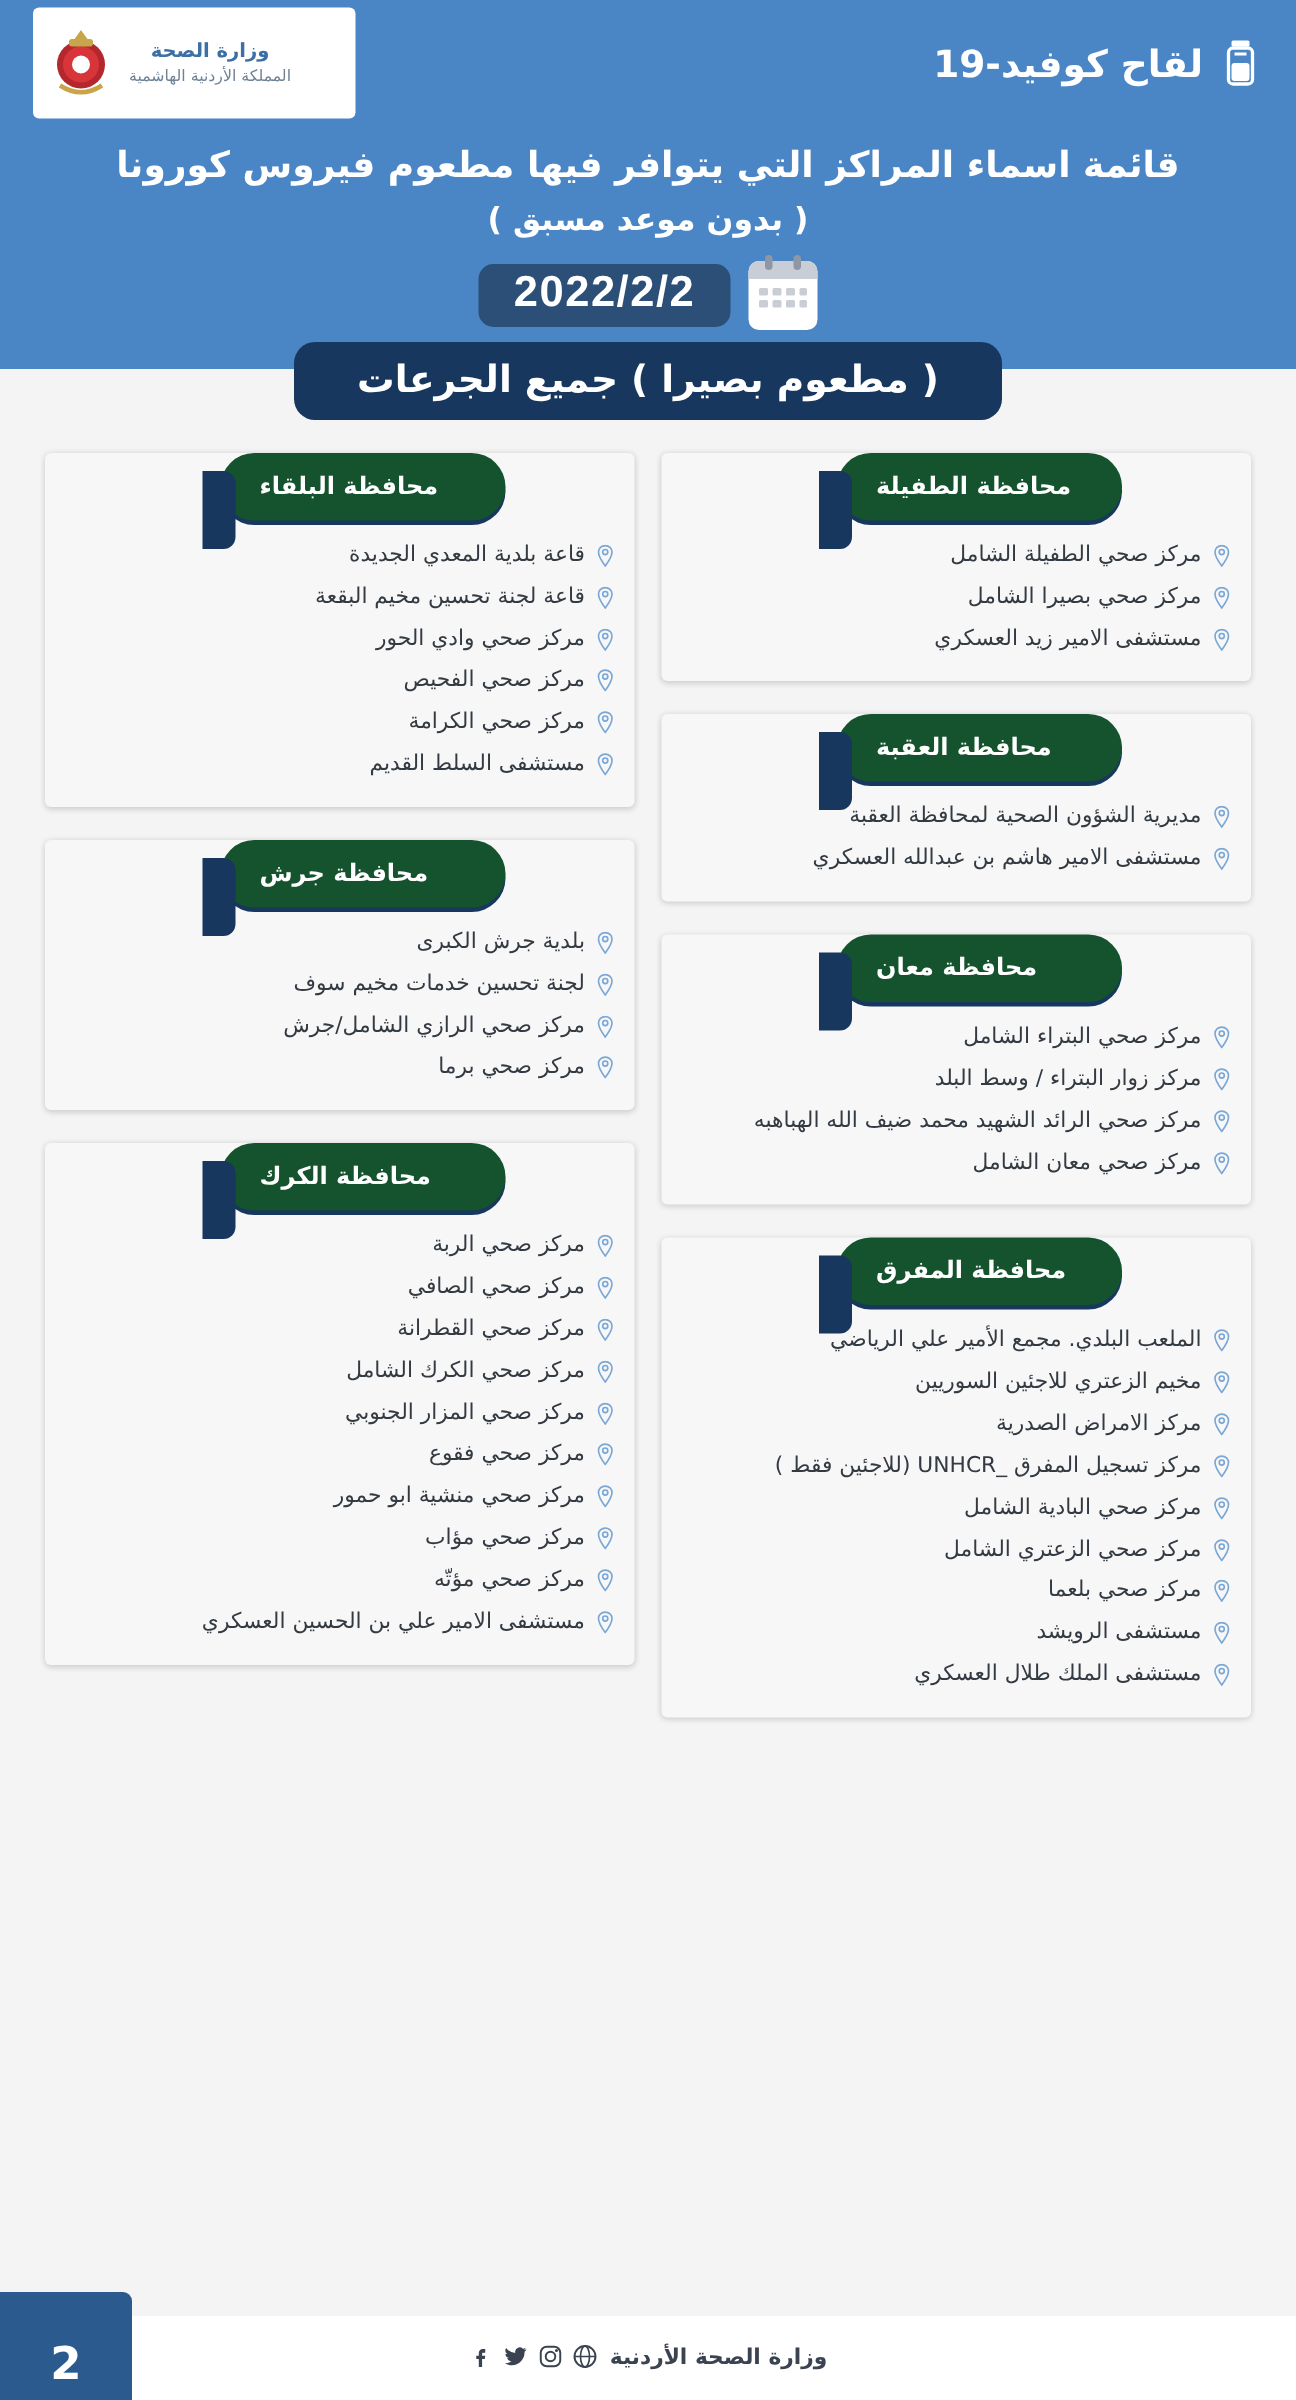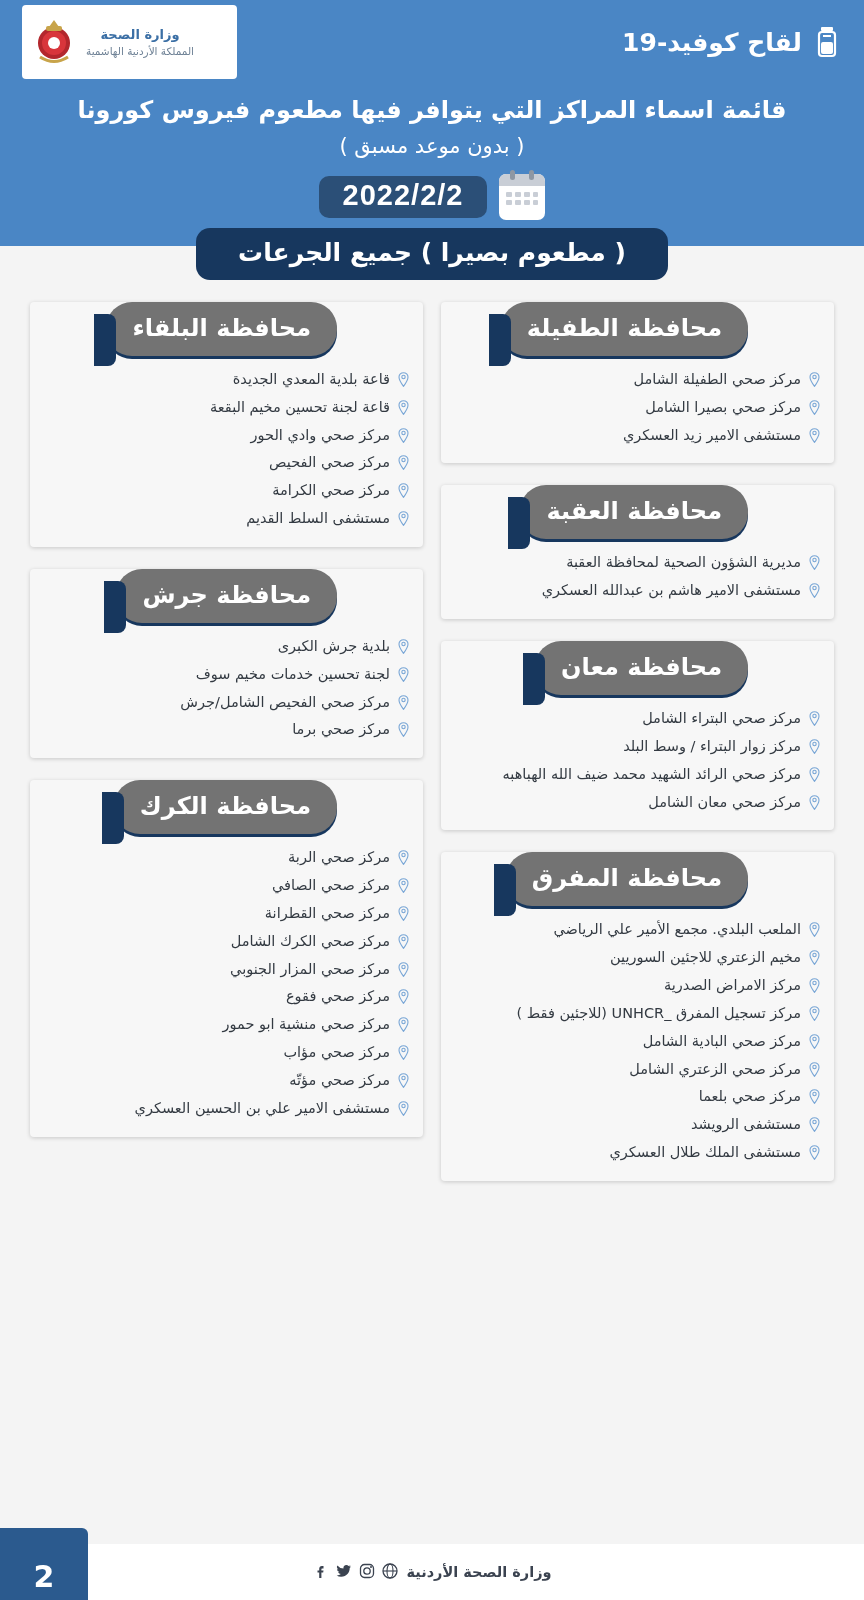--- a/index.html
+++ b/index.html
@@ -72,21 +72,21 @@
     direction: rtl;
   }
   .title-main {
     font-size: 24px;
     font-weight: bold;
     letter-spacing: 0;
     margin-bottom: 10px;
   }
   .title-sub {
     font-size: 21px;
-    font-weight: normal;
+    font-weight: bold;
     margin-bottom: 16px;
   }
   .date-row {
     display: flex;
     align-items: center;
     justify-content: center;
     gap: 12px;
   }
   .cal-icon {
     width: 46px; height: 46px;
@@ -161,32 +161,32 @@
     padding: 0 0 14px 0;
   }
   .card-head {
     position: relative;
     margin: -10px 0 0 0;
     display: flex;
     justify-content: flex-start;
   }
   .gov-tab {
     position: relative;
-    background: #737373;
+    background: #14532d;
     color: #ffffff;
-    font-size: 24px;
+    font-size: 16px;
     font-weight: bold;
     padding: 12px 26px 14px 26px;
     border-radius: 26px;
     margin-right: 86px;
     margin-top: 10px;
     margin-bottom: 8px;
     box-shadow: 0 3px 0 #17375e;
     min-width: 190px;
-    text-align: right;
+    text-align: left;
     z-index: 2;
   }
   .gov-tab::after {
     content: "";
     position: absolute;
     left: -12px;
     top: 12px;
     width: 22px;
     height: 52px;
     background: #17375e;
@@ -527,21 +527,21 @@
                 <path d="M5.5 0.7C3 0.7 1 2.6 1 5c0 3.3 4.5 9.3 4.5 9.3S10 8.3 10 5c0-2.4-2-4.3-4.5-4.3z" fill="none" stroke="#7aa7d6" stroke-width="1.1"></path>
                 <circle cx="5.5" cy="5" r="1.7" fill="none" stroke="#7aa7d6" stroke-width="1.1"></circle>
               </svg>
               <span class="txt">لجنة تحسين خدمات مخيم سوف</span>
             </li>
             <li>
               <svg class="pin" viewBox="0 0 11 15">
                 <path d="M5.5 0.7C3 0.7 1 2.6 1 5c0 3.3 4.5 9.3 4.5 9.3S10 8.3 10 5c0-2.4-2-4.3-4.5-4.3z" fill="none" stroke="#7aa7d6" stroke-width="1.1"></path>
                 <circle cx="5.5" cy="5" r="1.7" fill="none" stroke="#7aa7d6" stroke-width="1.1"></circle>
               </svg>
-              <span class="txt">مركز صحي الفحيص الشامل/جرش</span>
+              <span class="txt">مركز صحي الرازي الشامل/جرش</span>
             </li>
             <li>
               <svg class="pin" viewBox="0 0 11 15">
                 <path d="M5.5 0.7C3 0.7 1 2.6 1 5c0 3.3 4.5 9.3 4.5 9.3S10 8.3 10 5c0-2.4-2-4.3-4.5-4.3z" fill="none" stroke="#7aa7d6" stroke-width="1.1"></path>
                 <circle cx="5.5" cy="5" r="1.7" fill="none" stroke="#7aa7d6" stroke-width="1.1"></circle>
               </svg>
               <span class="txt">مركز صحي برما</span>
             </li>
           </ul>
         </div>

